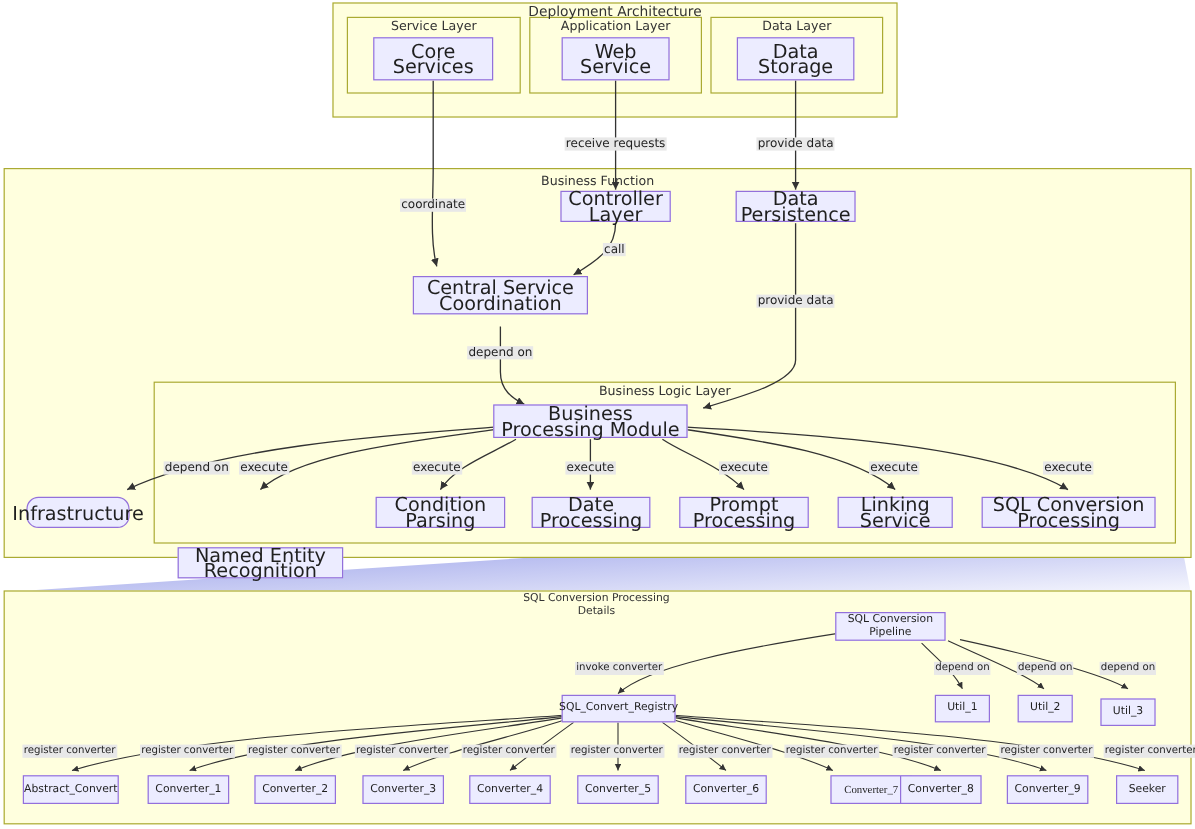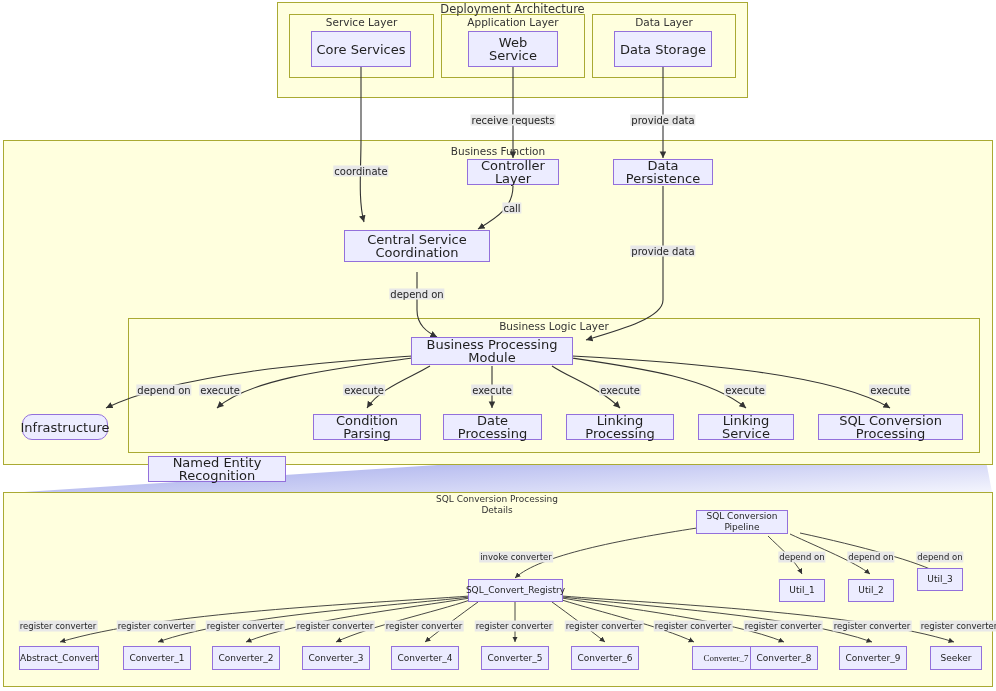--- a/index.html
+++ b/index.html
@@ -57,21 +57,21 @@
     display: flex;
     align-items: center;
     justify-content: center;
     text-align: center;
     color: #1f1f1f;
     z-index: 4;
     line-height: 13px;
     padding: 0 4px;
   }
   .node.sm { font-size: 9px; line-height: 11px; }
-  .node.md { font-size: 13px; }
+  .node.md { font-size: 16px; }
 
   
   .elabel {
     position: absolute;
     background: #e8e8e8;
     color: #1f1f1f;
     white-space: nowrap;
     z-index: 5;
     padding: 0 1px;
     transform: translate(-50%, -50%);
@@ -175,29 +175,29 @@
 
   <div class="node md" style="left:344px; top:230px; width:146px; height:32px; white-space:pre;">Central Service
 Coordination</div>
 
   <div class="node md" style="left:411px; top:337px; width:162px; height:28px;">Business Processing Module</div>
 
   <div class="node md" style="left:22px; top:414px; width:86px; height:26px;border-radius:10px;">Infrastructure</div>
   <div class="node md" style="left:148px; top:424px; width:138px; height:26px;margin-top:32px;">Named Entity Recognition</div>
   <div class="node md" style="left:313px; top:414px; width:108px; height:26px;">Condition Parsing</div>
   <div class="node md" style="left:443px; top:414px; width:99px; height:26px;">Date Processing</div>
-  <div class="node md" style="left:566px; top:414px; width:108px; height:26px;">Linking Processing</div>
+  <div class="node md" style="left:566px; top:414px; width:108px; height:26px;">Prompt Processing</div>
   <div class="node md" style="left:698px; top:414px; width:96px; height:26px;">Linking Service</div>
   <div class="node md" style="left:818px; top:414px; width:145px; height:26px;">SQL Conversion Processing</div>
 
   <div class="node sm" style="left:696px; top:510px; width:92px; height:24px;">SQL Conversion Pipeline</div>
   <div class="node sm" style="left:468px; top:579px; width:95px; height:23px;">SQL_Convert_Registry</div>
   <div class="node sm" style="left:779px; top:579px; width:46px; height:23px;">Util_1</div>
   <div class="node sm" style="left:848px; top:579px; width:46px; height:23px;">Util_2</div>
-  <div class="node sm" style="left:917px; top:568px; width:46px; height:23px;text-align:center;">Util_3</div>
+  <div class="node sm" style="left:917px; top:582px; width:46px; height:23px;text-align:center;">Util_3</div>
 
   <div class="node sm" style="left:19px; top:646px; width:80px; height:24px;">Abstract_Convert</div>
   <div class="node sm" style="left:123px; top:646px; width:68px; height:24px;">Converter_1</div>
   <div class="node sm" style="left:212px; top:646px; width:68px; height:24px;">Converter_2</div>
   <div class="node sm" style="left:302px; top:646px; width:68px; height:24px;">Converter_3</div>
   <div class="node sm" style="left:391px; top:646px; width:68px; height:24px;">Converter_4</div>
   <div class="node sm" style="left:481px; top:646px; width:68px; height:24px;">Converter_5</div>
   <div class="node sm" style="left:571px; top:646px; width:68px; height:24px;">Converter_6</div>
   <div class="node sm" style="left:692px; top:646px; width:68px; height:24px;font-family:Liberation Serif, serif;">Converter_7</div>
   <div class="node sm" style="left:750px; top:646px; width:68px; height:24px;">Converter_8</div>

